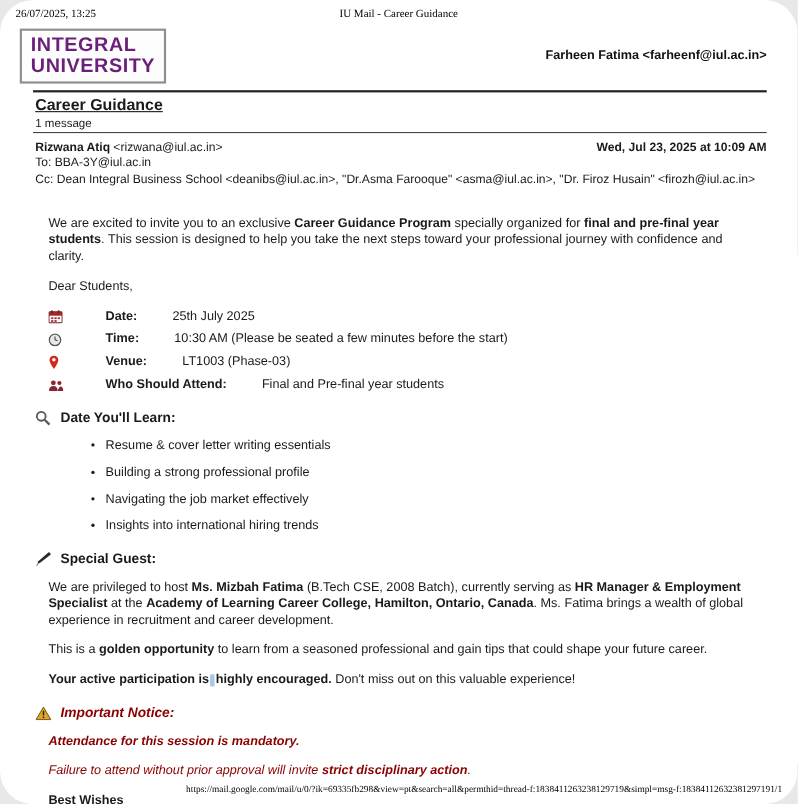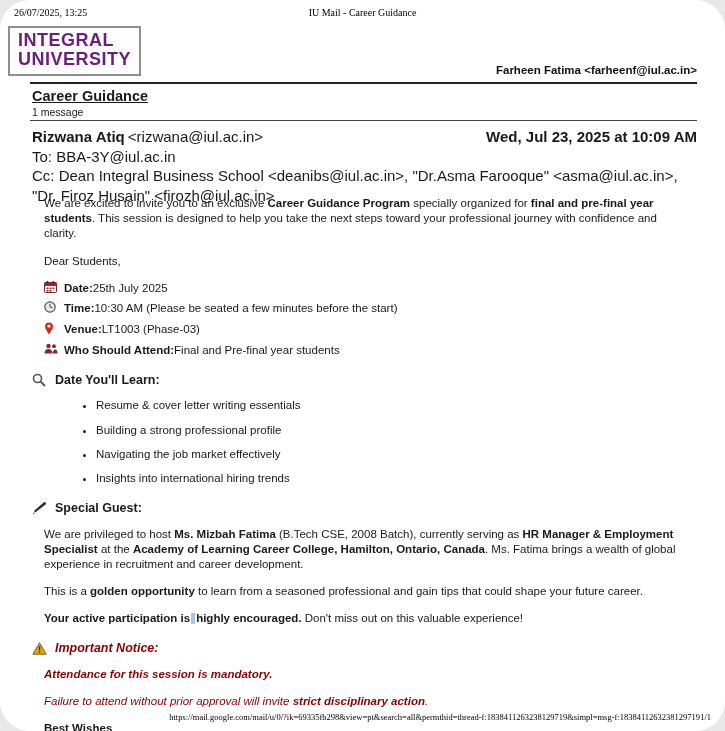--- a/index.html
+++ b/index.html
@@ -12,40 +12,40 @@
   }
   
   .print-meta { position:absolute; top:7px; left:0; right:0; height:14px;
     font-family:"Liberation Serif", serif; font-size:10px; color:#000; }
   .pm-left { position:absolute; left:14px; top:0; }
   .pm-center { position:absolute; left:0; right:0; text-align:center; top:0; }
   .print-footer { position:absolute; bottom:9px; left:14px; right:14px;
     font-family:"Liberation Serif", serif; font-size:8.5px; color:#000;
     display:flex; justify-content:flex-end; }
   
-  .masthead { position:absolute; top:26px; left:8px; right:28px;
-    display:flex; align-items:flex-end; justify-content:space-between; }
+  .masthead { position:absolute; top:26px; left:18px; right:28px;
+    display:flex; align-items:center; justify-content:space-between; }
   .uni-logo { border:2px solid #8f8f8f; background:#fdfdfd; padding:3px 8px 4px 8px;
     color:#6b1f7b; font-weight:bold; font-size:18px; line-height:1.08;
     letter-spacing:.5px; }
   .account { font-size:11.5px; font-weight:bold; color:#111; }
   .rule-thick { position:absolute; top:82px; left:30px; right:28px; height:2px; background:#222; }
   .thread-title { position:absolute; top:88px; left:32px; font-size:14.5px; font-weight:bold;text-decoration:underline; }
   .thread-count { position:absolute; top:106px; left:32px; font-size:10.5px; }
   .rule-thin { position:absolute; top:120px; left:30px; right:28px; height:1px; background:#444; }
   
-  .msg-header { position:absolute; top:127px; left:32px; right:28px; font-size:15px; line-height:1.3; }
+  .msg-header { position:absolute; top:127px; left:32px; right:28px; font-size:11px; line-height:1.3; }
   .from-row { display:flex; }
   .b { font-weight:bold; }
   .from-email { margin-left:3px; }
   .hdr-date { margin-left:auto; font-weight:bold; }
   
   .body { position:absolute; top:196px; left:44px; right:48px; font-size:11.5px; line-height:1.32; }
   .para { margin-bottom:12px; }
-  .detail-row { display:flex; align-items:flex-start; margin-bottom:5.5px; font-size:11.5px; }
+  .detail-row { display:flex; align-items:center; margin-bottom:5.5px; font-size:11.5px;gap:32px; }
   .detail-row .ic { width:14px; height:12px; margin-right:6px; flex:0 0 auto; display:inline-flex; align-items:center; }
   .sec-head { display:flex; align-items:center; font-size:12.5px; font-weight:bold; margin:14px 0 10px -12px; }
   .sec-head .ic { width:16px; height:14px; margin-right:7px; display:inline-flex; align-items:center; }
   ul.learn { list-style:disc; margin:0 0 4px 52px; }
   ul.learn li { margin-bottom:9px; font-size:11.5px; }
   .cursor-mark { display:inline-block; width:4px; height:11px; background:#a8c7e8; vertical-align:text-bottom; margin:0 1px; }
   .notice { color:#8b0000; font-style:italic; }
   .notice-head { color:#8b0000; }
   .closing { font-weight:bold; margin-bottom:2px; }
 </style>

